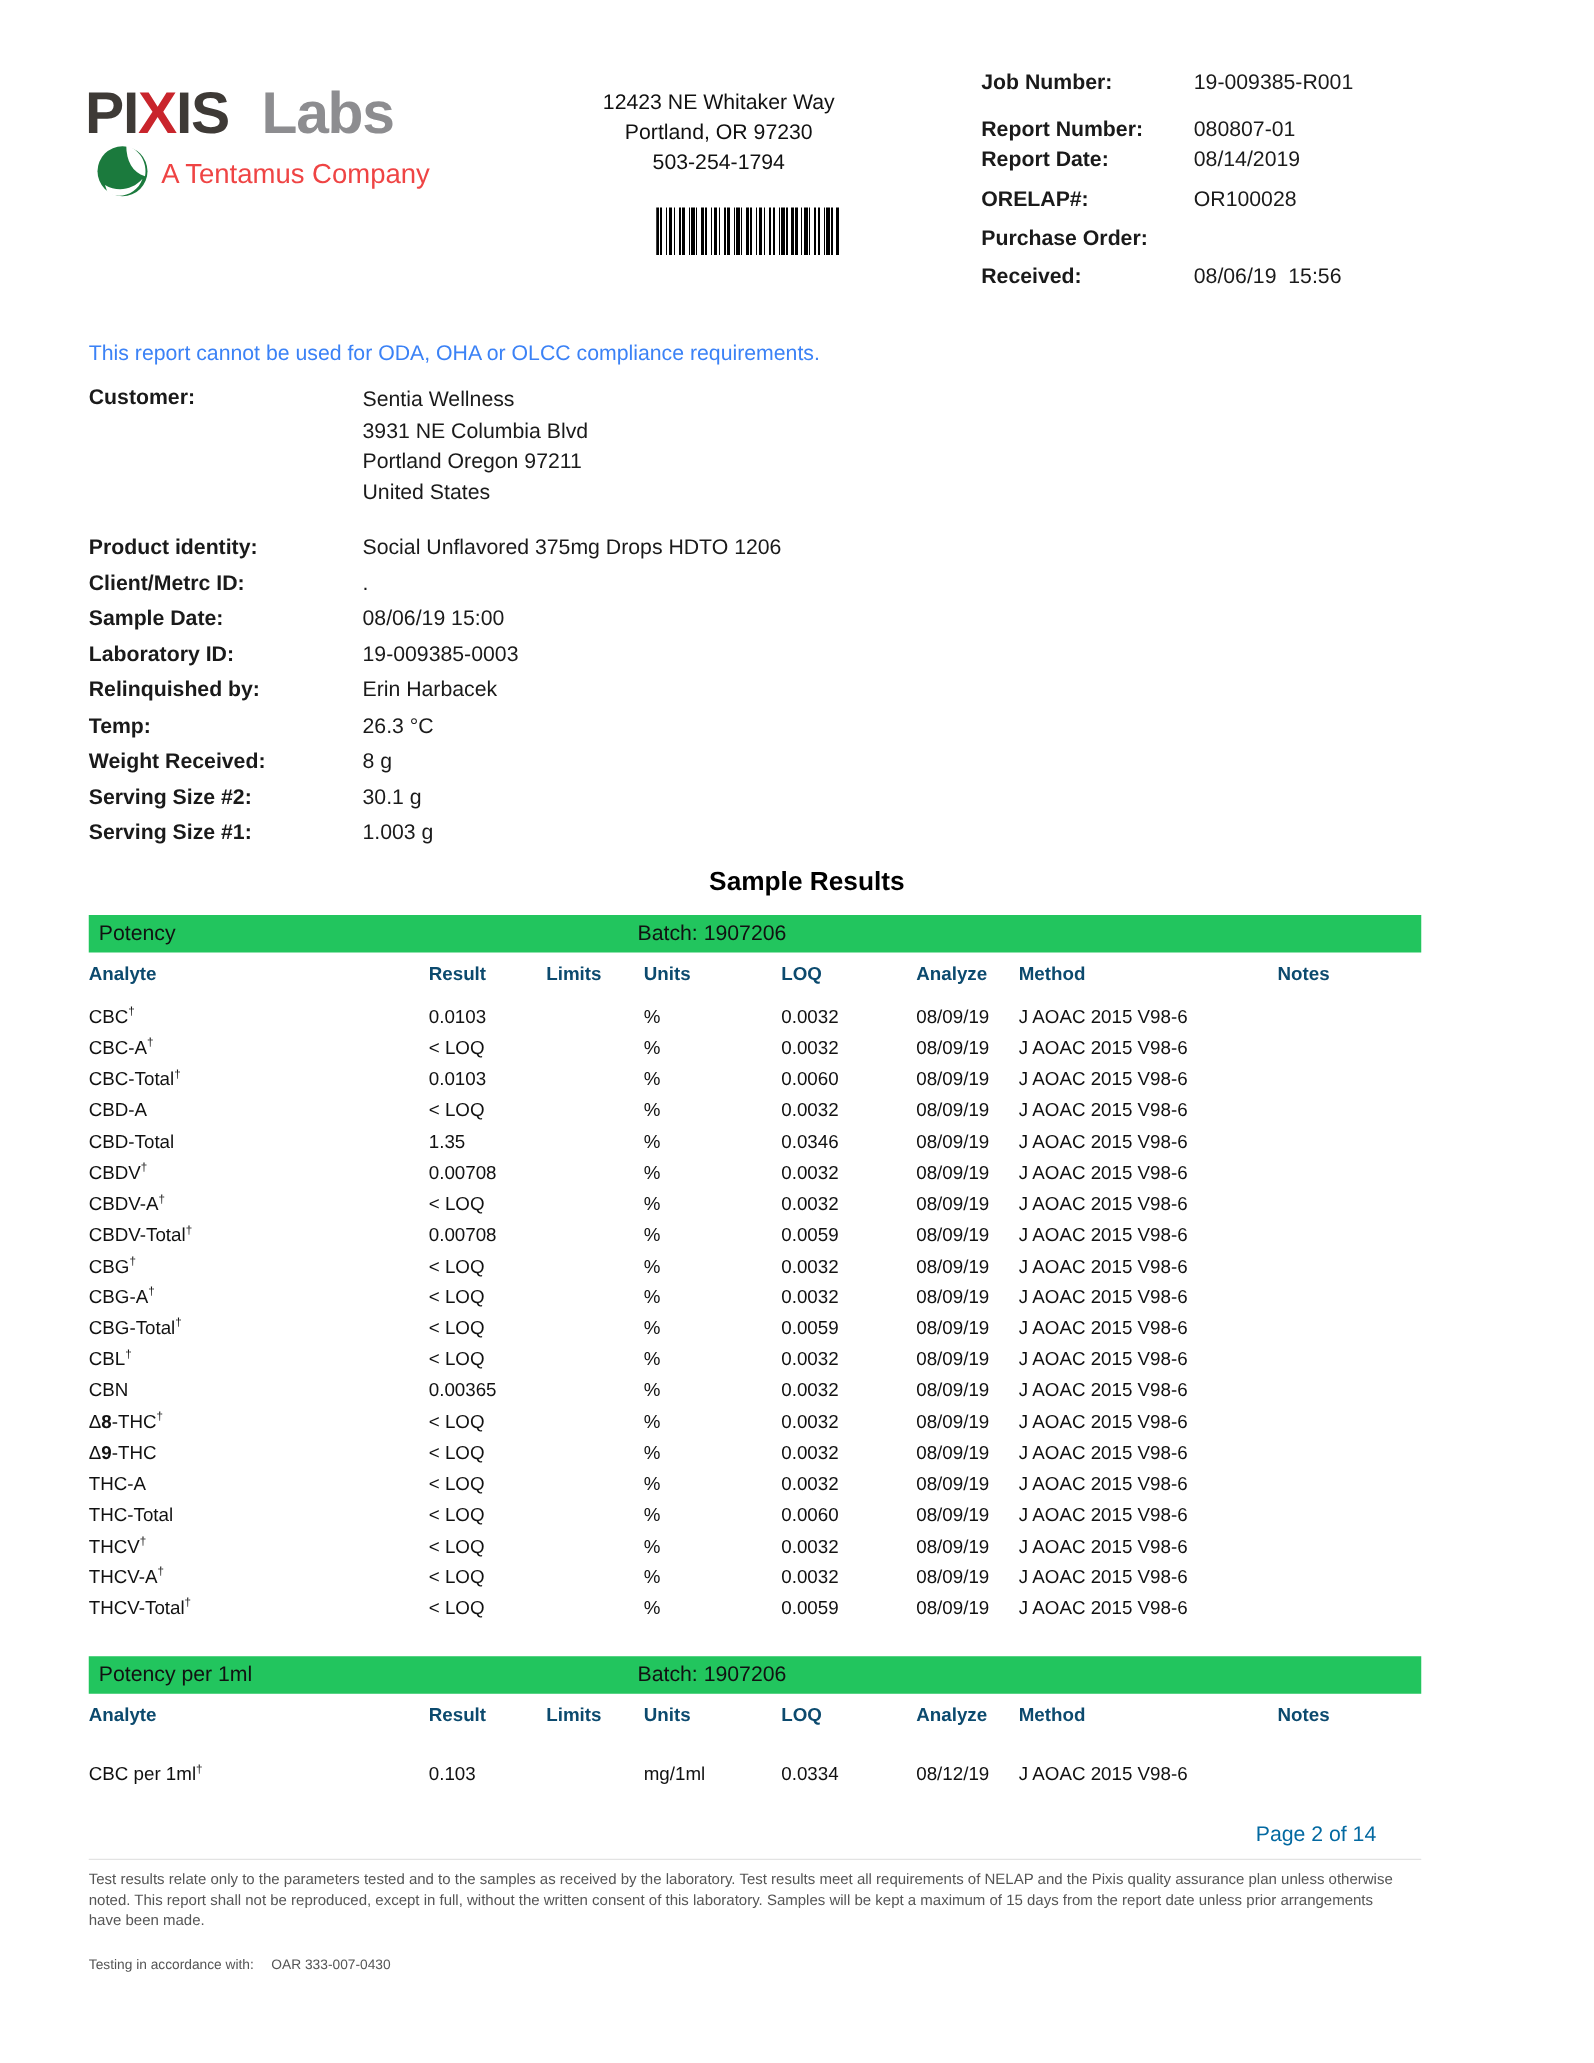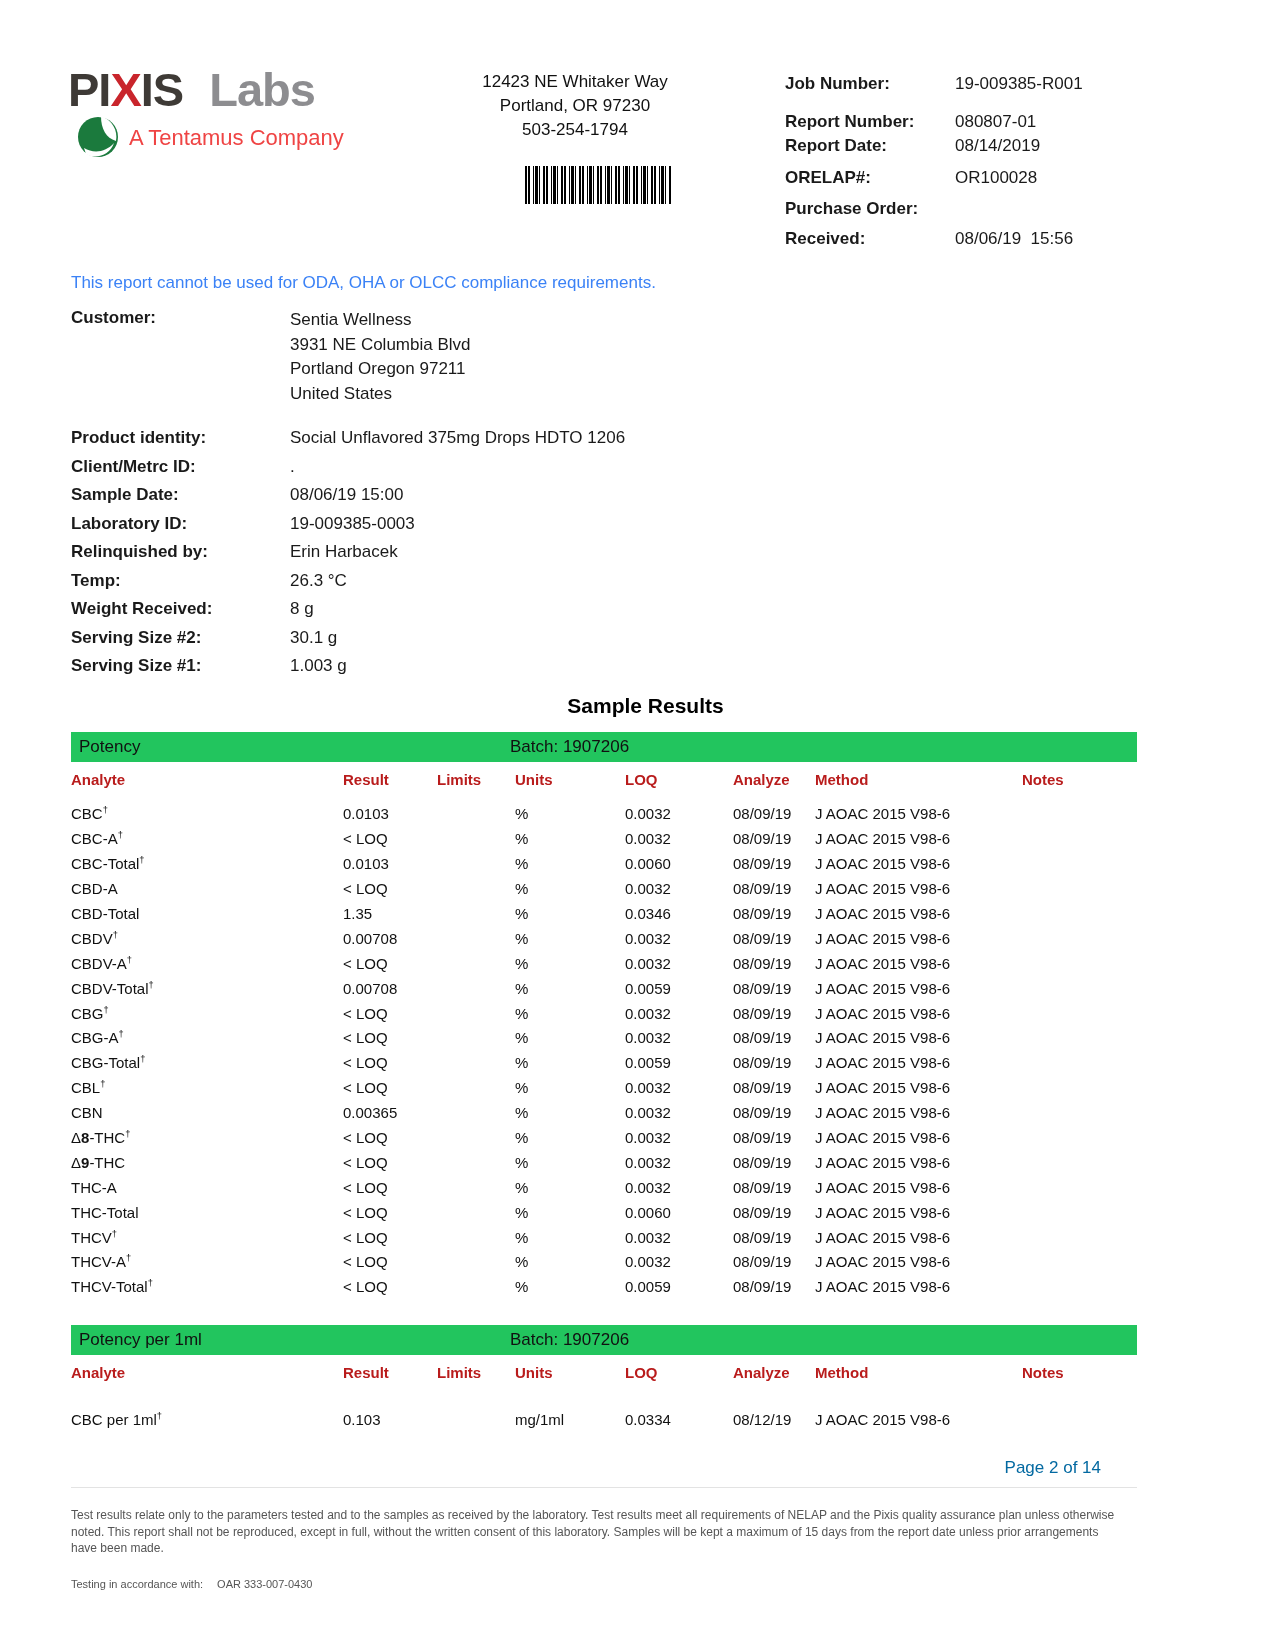--- a/index.html
+++ b/index.html
@@ -18,21 +18,21 @@
   .lg-gray { color:#8d8d90; margin-left:26px; }
   .tagline { display:flex; align-items:center; gap:9px; margin-top:1px; margin-left:8px; }
   .tagline .tag-text { font-size:22px; font-weight:400; color:#ef4444; }
   .addr { position:absolute; left:440px; top:70px; width:270px; text-align:center;
           font-size:17px; line-height:24px; color:#111; }
   .barcode { position:absolute; left:525px; top:166px; width:147px; height:38px;
     background:repeating-linear-gradient(90deg,
       #000 0 2px,#fff 2px 3px,#000 3px 5px,#fff 5px 8px,#000 8px 9px,
       #fff 9px 10px,#000 10px 13px,#fff 13px 14px,#000 14px 15px,#fff 15px 18px);
   }
-  .meta { position:absolute; left:785px; top:74px; width:360px; font-size:17px; }
+  .meta { position:absolute; left:785px; top:56px; width:360px; font-size:17px; }
   .meta-row { display:flex; line-height:20px; }
   .meta-row .mlbl { width:170px; font-weight:700; }
   .meta-row .mval { white-space:pre; }
   .m0{margin-bottom:18px;} .m1{margin-bottom:4px;} .m2{margin-bottom:12px;}
   .m3{margin-bottom:11px;} .m4{margin-bottom:10px;}
   
   .notice { margin:18px 71px 0; font-size:17px; color:#3b82f6; line-height:20px; }
   .customer { display:flex; margin:15px 71px 0; font-size:17px; }
   .customer .lbl { width:219px; font-weight:700; }
   .customer .lines div { line-height:24.5px; }
@@ -41,28 +41,28 @@
   .info-row .ilbl { width:219px; font-weight:700; }
   
   .stitle { text-align:center; font-size:21px; font-weight:700; margin-top:13px; color:#000;margin-left:16px; }
   #tables { margin-top:14px; }
   #tables section + section { margin-top:26px; }
   .banner { position:relative; margin:0 138px 0 71px; height:30px; background:#22c55e;
             display:flex; align-items:center; font-size:17px; color:#111; }
   .banner .btitle { margin-left:8px; }
   .banner .bbatch { position:absolute; left:439px; }
   table.results { border-collapse:collapse; table-layout:fixed; width:1066px; margin-left:71px; }
-  .results th { text-align:left; font-size:15px; font-weight:700; padding:9px 0 14px; color:#b91c1c; }
+  .results th { text-align:left; font-size:15px; font-weight:700; padding:9px 0 14px; color:#0c4a6e; }
   .results td { font-size:15px; height:24.9px; padding:0; vertical-align:middle; color:#111; }
   .results td sup { font-size:0.62em; vertical-align:super; line-height:0; }
   .results tbody.tall td { padding-top:16px; }
   .pagenum { margin:30px 174px 0 0; text-align:right; font-size:17px; color:#0369a1; }
   
   .foot { position:absolute; left:71px; top:1487px; width:1066px;
-          border-top:1px solid #e3e3e3; padding-top:19px; color:#555; }
+          border-top:1px solid #e3e3e3; padding-top:7px; color:#555; }
   .foot p { font-size:12px; line-height:16.5px; width:1050px; }
   .accord { display:flex; gap:14px; margin-top:21px; font-size:11px; }
 </style>
 </head>
 <body>
 
 <div class="page">
 
   <header class="hdr">
     <div class="logo">

